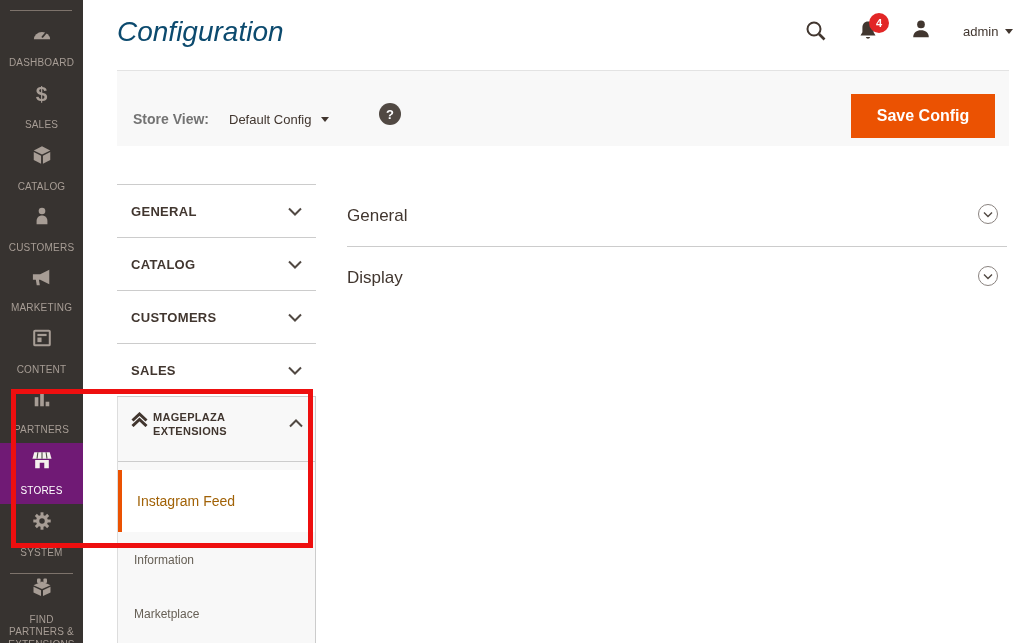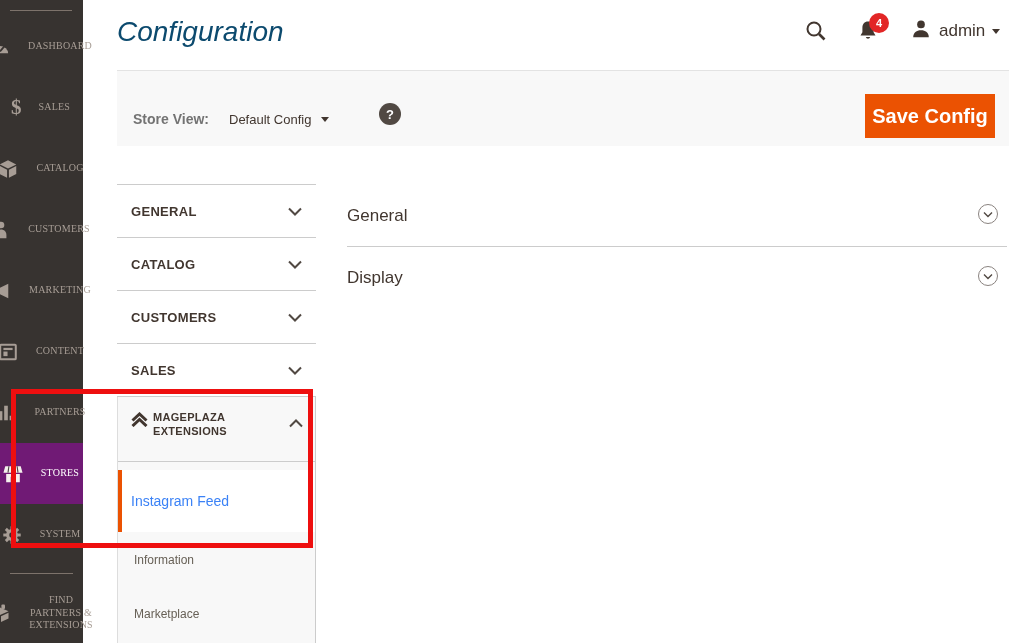--- a/index.html
+++ b/index.html
@@ -8,22 +8,22 @@
     position:relative; background:#fff; overflow:hidden;
     font-family:"Liberation Sans","DejaVu Sans",sans-serif;
     color:#41362f;
   }
 
   
   .sidebar { position:absolute; left:0; top:0; width:83px; height:643px; background:#373330; }
   .sidebar-top-divider { position:absolute; top:10px; left:10px; width:62px; border-top:1px solid #7d736b; }
   .menu { position:absolute; top:16px; left:0; width:83px; }
   .menu-item {
-    height:61px; display:flex; flex-direction:row; align-items:center;
-    justify-content:center; gap:15px; cursor:pointer;font-family:Liberation Serif, serif;
+    height:61px; display:flex; flex-direction:column; align-items:center;
+    justify-content:center; gap:15px; cursor:pointer;
   }
   .menu-item .mlabel {
     font-size:10px; line-height:1.25; color:#a79d95; text-align:center;
     letter-spacing:.2px; padding:0 2px;
   }
   .menu-item.active { background:#701a75; }
   .menu-item.active .mlabel { color:#ffffff; }
   .menu-item svg { display:block; }
   .menu-divider { margin:8px 10px 4px 10px; border-top:1px solid #7d736b; }
   .menu-item.tall { height:70px; }
@@ -32,62 +32,62 @@
   .page-title { position:absolute; left:117px; top:16px; font-size:28px; font-weight:400; color:#0c4a6e;font-style:italic; }
   .icon-btn { position:absolute; cursor:pointer; }
   .search-btn { left:804px; top:19px; width:24px; height:24px; }
   .bell-btn { left:856px; top:19px; width:24px; height:24px; }
   .badge {
     position:absolute; left:869px; top:13px; min-width:20px; height:20px; border-radius:10px;
     background:#e22626; color:#fff; font-size:11px; font-weight:bold;
     display:flex; align-items:center; justify-content:center; z-index:3; cursor:pointer;
   }
   .account { position:absolute; left:910px; top:18px; display:flex; align-items:center; gap:7px; cursor:pointer; }
-  .account .uname { font-size:17px; color:#41362f; }
+  .account .uname { font-size:13px; color:#41362f;margin-left:24px; }
   .caret-down { width:0; height:0; border-left:4px solid transparent; border-right:4px solid transparent; border-top:5px solid #41362f; }
 
   
   .toolbar {
     position:absolute; left:117px; top:70px; width:892px; height:76px;
     background:#f8f8f8; border-top:1px solid #e3e3e3;
   }
   .sv-label { position:absolute; left:16px; top:40px; font-size:14px; font-weight:bold; color:#737373; }
   .sv-select { position:absolute; left:112px; top:41px; display:flex; align-items:center; gap:10px; cursor:pointer; }
   .sv-select .sv-value { font-size:13px; color:#41362f; }
   .help-btn {
     position:absolute; left:262px; top:32px; width:22px; height:22px; border-radius:50%;
     background:#514943; color:#fff; font-size:13px; font-weight:bold;
     display:flex; align-items:center; justify-content:center; cursor:pointer;
   }
   .save-btn {
-    position:absolute; right:14px; top:23px; width:130px; height:44px;
+    position:absolute; right:14px; top:23px; width:144px; height:44px;
     background:#eb5202; border:1px solid #eb5202; color:#fff;
-    font-family:inherit; font-size:20px; font-weight:bold; cursor:pointer;
+    font-family:inherit; font-size:16px; font-weight:bold; cursor:pointer;
   }
 
   
   .config-nav { position:absolute; left:117px; top:184px; width:199px; border-top:1px solid #ccc; }
   .cfg-row {
     height:53px; background:#fff; border-bottom:1px solid #ccc;
     display:flex; align-items:center; justify-content:space-between;
     padding:0 14px; cursor:pointer;
   }
   .cfg-row .cfg-label { font-size:13px; font-weight:bold; color:#41362f; letter-spacing:.3px; }
   .cfg-expanded { background:#f8f8f8; height:246px; border-left:1px solid #ddd; border-right:1px solid #ccc; overflow:hidden; }
   .exp-header {
     height:65px; border-bottom:1px solid #ccc; padding:13px 12px 0 13px;
     display:flex; align-items:flex-start; cursor:pointer;
   }
   .exp-header .logo { margin:2px 5px 0 0; flex:0 0 auto; }
   .exp-header .cfg-label { font-size:11px; font-weight:bold; color:#41362f; line-height:1.3; letter-spacing:.3px; width:118px; }
   .exp-header .chev { margin-left:auto; margin-top:4px; }
   .exp-item-card {
     margin-top:8px; height:62px; background:#fff; border-left:4px solid #eb5202;
-    display:flex; align-items:center; padding-left:9px;
-    font-size:14px; color:#3b82f6; cursor:pointer;
+    display:flex; align-items:center; padding-left:15px;
+    font-size:14px; color:#a16207; cursor:pointer;
   }
   .exp-item { margin:21px 0 0 16px; font-size:12px; color:#676056; cursor:pointer; }
   .exp-item.gap-lg { margin-top:40px; }
 
   
   .content { position:absolute; left:347px; top:186px; width:660px; }
   .content-row {
     height:61px; display:flex; align-items:center; justify-content:space-between;
     padding-right:8px; cursor:pointer;
   }

